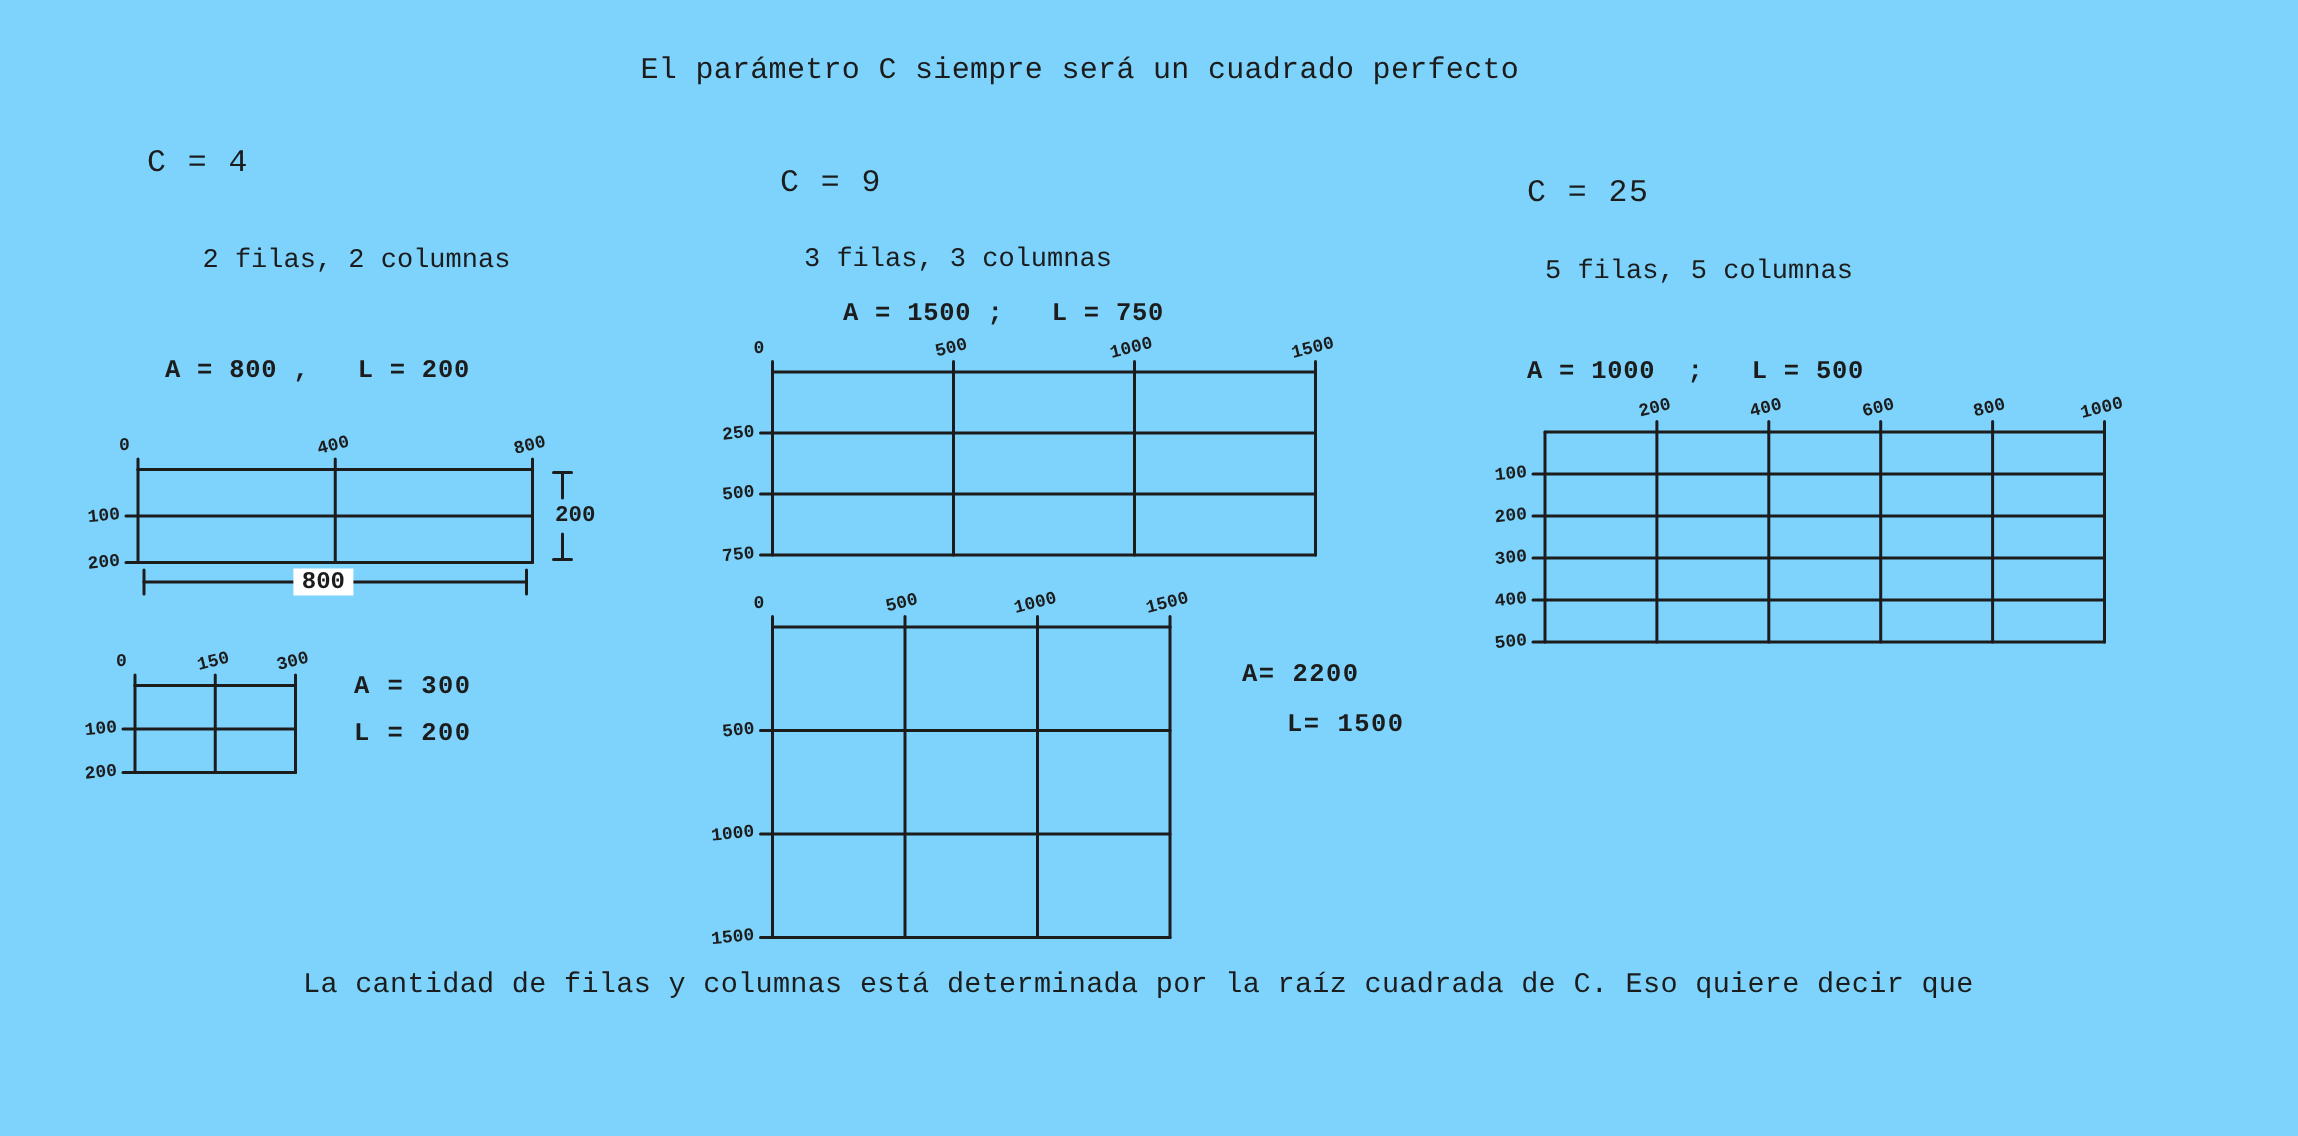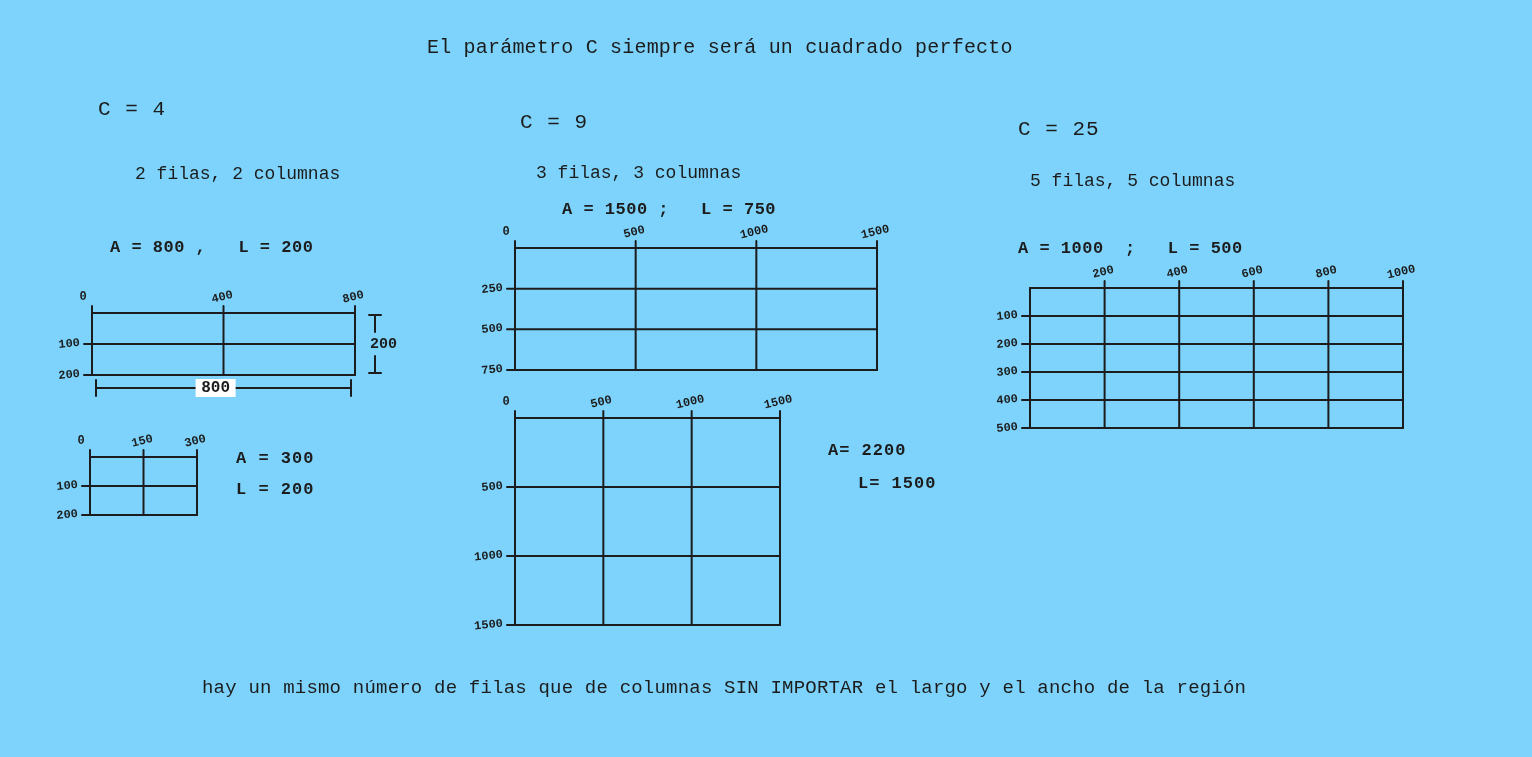--- a/index.html
+++ b/index.html
@@ -187,15 +187,15 @@
       <span class="tick-top" style="left: 223.8px; top: -9px;">600</span>
       <span class="tick-top" style="left: 298.4px; top: -9px;">800</span>
       <span class="tick-top" style="left: 373px; top: -9px;">1000</span>
       <span class="tick-left" style="top: 28px;">100</span>
       <span class="tick-left" style="top: 56px;">200</span>
       <span class="tick-left" style="top: 84px;">300</span>
       <span class="tick-left" style="top: 112px;">400</span>
       <span class="tick-left" style="top: 140px;">500</span>
     </div>
 
-  <div class="abs footer" style="left:202px;top:677px;">hay un mismo número de filas que de columnas SIN IMPORTAR el largo y el ancho de la región</div>
+  <div class="abs footer" style="left:202px;top:645px;">La cantidad de filas y columnas está determinada por la raíz cuadrada de C. Eso quiere decir que</div>
 
 </div>
 
 </body></html>

